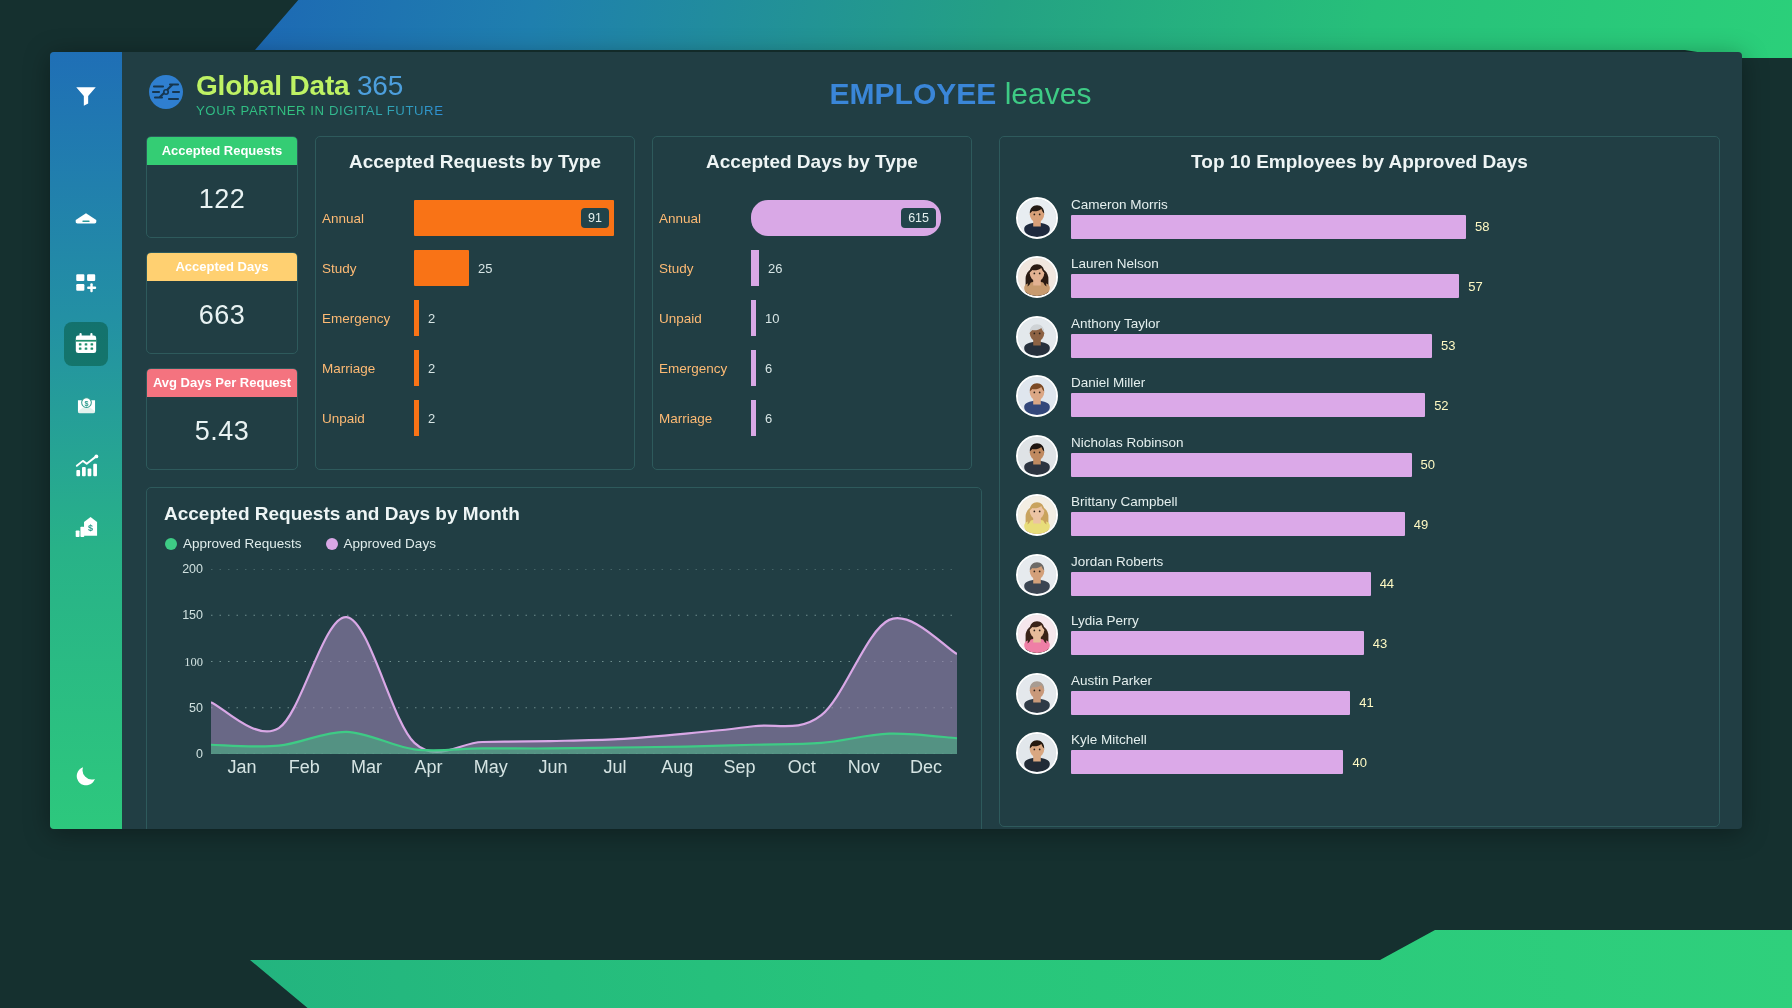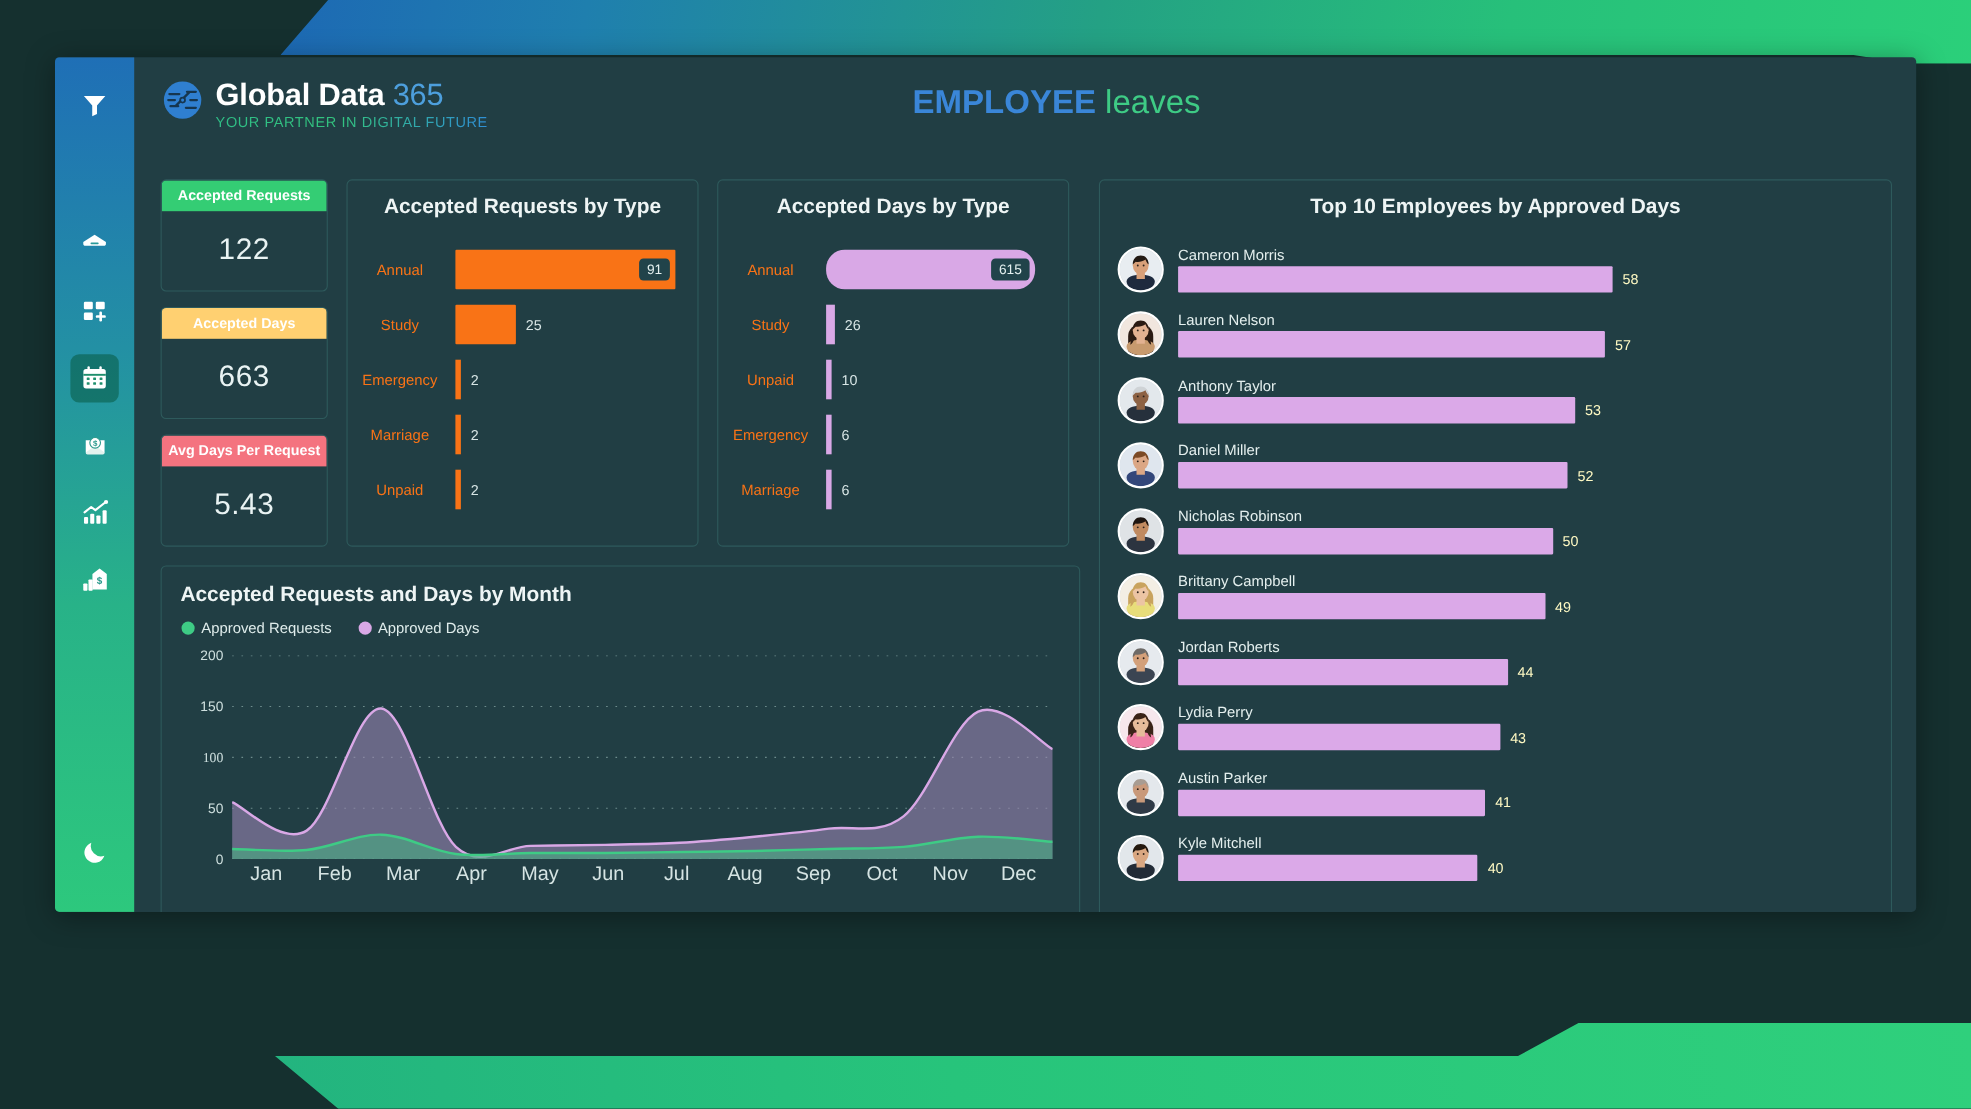--- a/index.html
+++ b/index.html
@@ -86,41 +86,41 @@
   
   .header {
     height: 84px;
     display: flex;
     align-items: center;
     position: relative;
   }
   .logo { display: flex; align-items: center; gap: 10px; }
   .logo-text-block { line-height: 1; padding-top: 2px; }
   .logo-line1 { font-size: 28px; font-weight: bold; letter-spacing: -.2px; }
-  .logo-line1 .g1 { color: #ffffff; }
+  .logo-line1 .g1 { color: #bef264; }
   .logo-line1 .g2 { color: #4d9fdd; font-weight: normal; }
   .logo-line2 {
     font-size: 13.2px; letter-spacing: .55px; margin-top: 4px;
     background: linear-gradient(90deg, #2fbd86 0%, #33c47f 45%, #2f8fd6 100%);
     -webkit-background-clip: text; background-clip: text; color: transparent;
   }
   .page-title {
     position: absolute;
     left: 0; right: 0;
     text-align: center;
     font-size: 30px;
     font-weight: bold;
     margin-left: 55px;
     pointer-events: none;
   }
   .page-title .t1 { color: #3a86d8; }
   .page-title .t2 { color: #3ecb85; font-weight: normal; }
 
   
-  .content { display: flex; gap: 17px; margin-top: 27px; }
+  .content { display: flex; gap: 17px; }
   .col-left { width: 836px; flex: 0 0 836px; }
   .top-row { display: flex; gap: 17px; }
 
   
   .kpis { width: 152px; flex: 0 0 152px; display: flex; flex-direction: column; gap: 14px; }
   .kpi {
     border: 1px solid #2e5a5c;
     border-radius: 5px;
     overflow: hidden;
     background: #213e44;
@@ -157,24 +157,24 @@
     padding: 14px 0 6px;
   }
 
   
   .hbar-panel { width: 320px; flex: 0 0 320px; height: 334px; }
   .hbar-list { padding: 14px 16px 0 6px; }
   .hbar-row { display: flex; align-items: center; height: 50px; }
   .hbar-label {
     width: 92px;
     flex: 0 0 92px;
-    text-align: center;
+    text-align: left;
     padding-right: 9px;
     font-size: 13.5px;
-    color: #f97316;
+    color: #fdba74;
     white-space: nowrap;
   }
   .hbar-track { flex: 1; display: flex; align-items: center; position: relative; }
   .hbar-fill { height: 36px; border-radius: 1px; position: relative; }
   .hbar-fill.green  { background: #f97316; }
   .hbar-fill.purple { background: #d9a8e6; border-radius: 17px; }
   .hbar-badge {
     position: absolute;
     right: 5px; top: 50%;
     transform: translateY(-50%);

